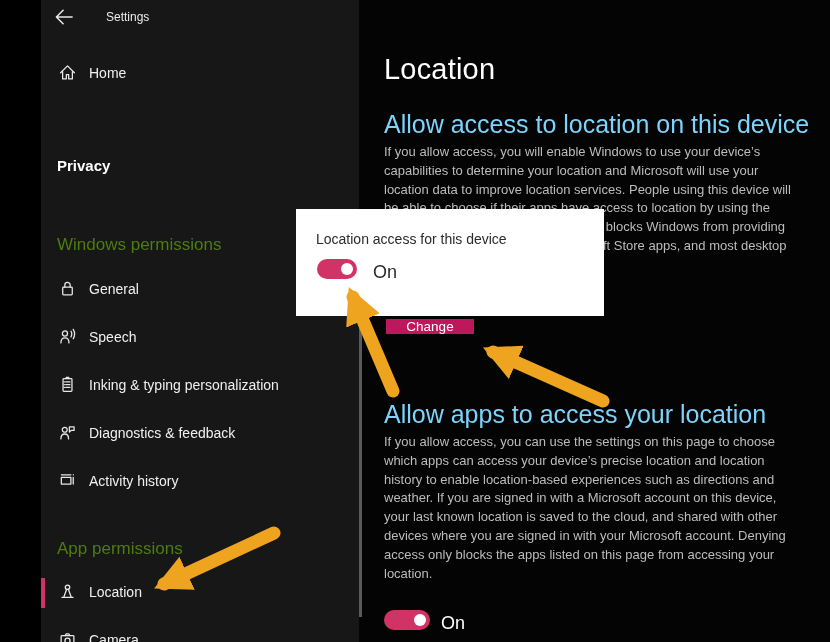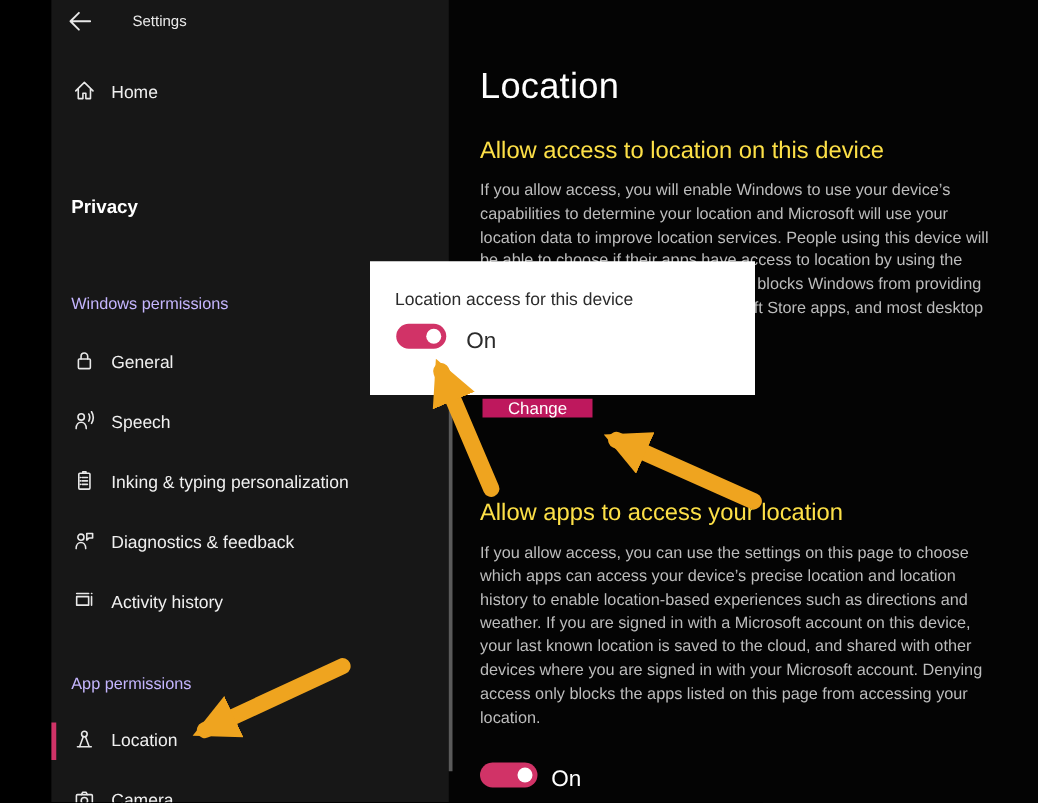--- a/index.html
+++ b/index.html
@@ -21,27 +21,27 @@
     position:absolute; left:16px; top:104px; width:288px; height:31px;
     background:#171717; border:2px solid #9e9e9e; display:flex; align-items:center;
   }
   .search-box input {
     flex:1; background:transparent; border:none; outline:none;
     color:#cfcfcf; font-size:14px; padding:0 10px; font-family:"Liberation Sans", sans-serif;
   }
   .search-box input::placeholder { color:#c4c4c4; opacity:1; }
   .search-box .mag { width:16px; height:16px; margin-right:9px; }
   .privacy-h { position:absolute; left:16px; top:157px; font-size:15px; font-weight:bold; color:#fff; }
-  .group-h { position:absolute; left:16px; font-size:13px; color:#c4b5fd; }
+  .group-h { position:absolute; left:16px; font-size:17px; color:#4d7c0f; }
   .sel-bar { position:absolute; left:0; top:578px; width:4px; height:30px; background:var(--accent-pink); }
   
   #divider { position:absolute; left:318px; top:316px; width:3px; height:301px; background:#5a5a5a; }
   
   .page-title { position:absolute; left:343px; top:53px; font-size:29px; font-weight:300; color:#fff; letter-spacing:0.2px; }
-  .sec-h { position:absolute; left:343px; font-size:19px; color:#fde047; }
+  .sec-h { position:absolute; left:343px; font-size:25px; color:#7dd3fc; }
   .body-p { position:absolute; left:343px; font-size:13px; line-height:18.8px; color:#bcbcbc; white-space:pre-line; width:470px; }
   .change-btn {
     position:absolute; left:345px; top:319px; width:88px; height:15px;
     background:#be185d; color:#fff; font-size:13.5px; border:none; cursor:pointer;
     font-family:"Liberation Sans", sans-serif;
   }
   
   .toggle { position:absolute; width:44px; height:20px; border-radius:10px; background:var(--accent-pink); cursor:pointer; }
   .toggle .knob { position:absolute; right:4px; top:4px; width:12px; height:12px; border-radius:50%; background:#fff; }
   .toggle-lbl { position:absolute; font-size:18px; }

